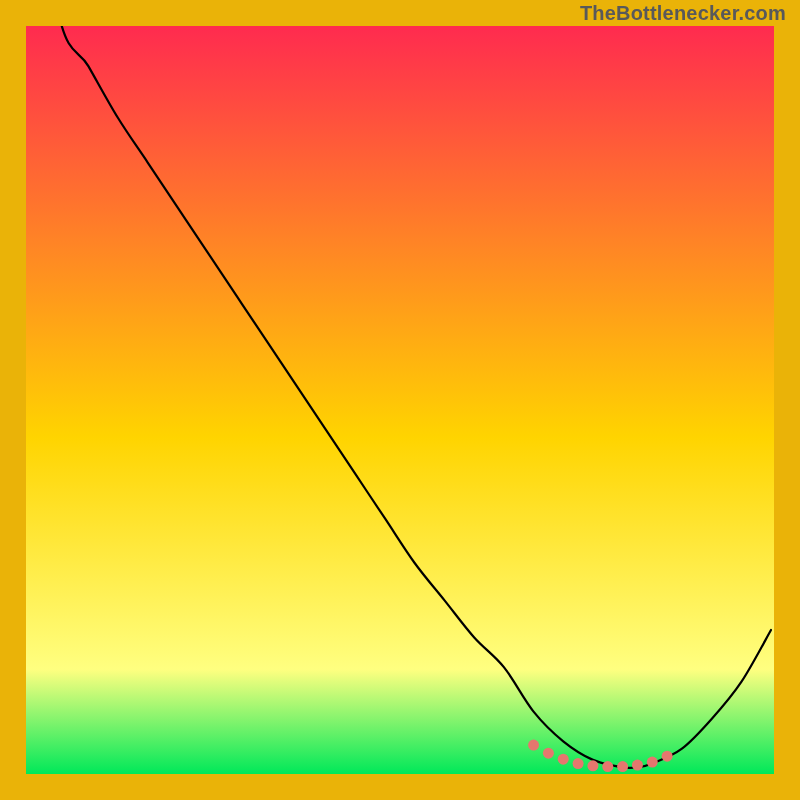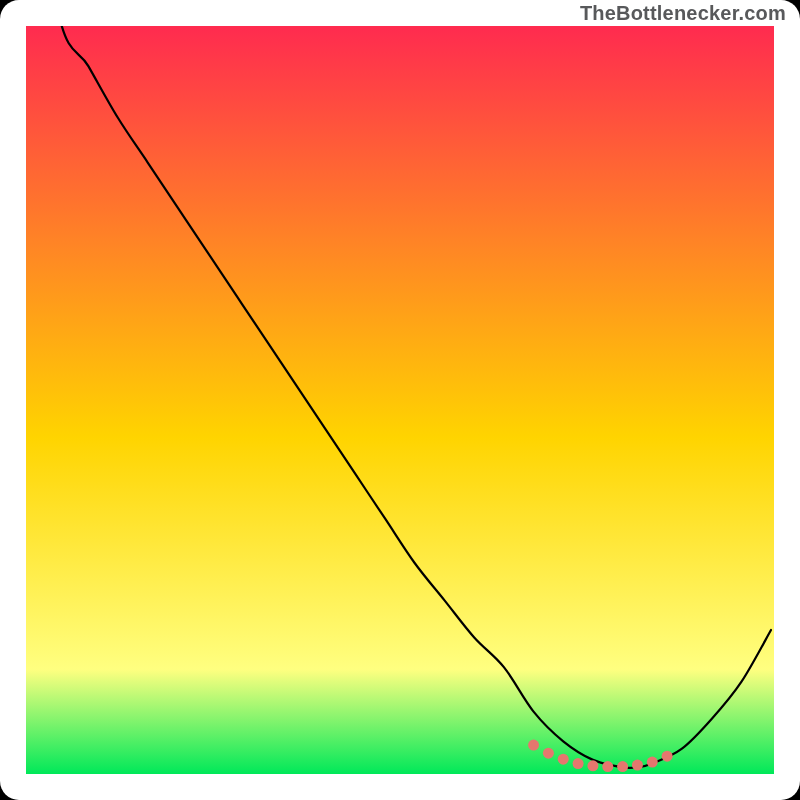--- a/index.html
+++ b/index.html
@@ -7,22 +7,21 @@
     padding: 0;
     width: 800px;
     height: 800px;
     background: #000;
     overflow: hidden;
   }
   .stage {
     position: relative;
     width: 800px;
     height: 800px;
-    background: #ffffff;
-    border-radius: 19px;
+    background: #eab308;
   }
   svg {
     display: block;
   }
   .watermark {
     position: absolute;
     top: 2px;
     right: 14px;
     font-family: Arial, Helvetica, sans-serif;
     font-size: 20px;

